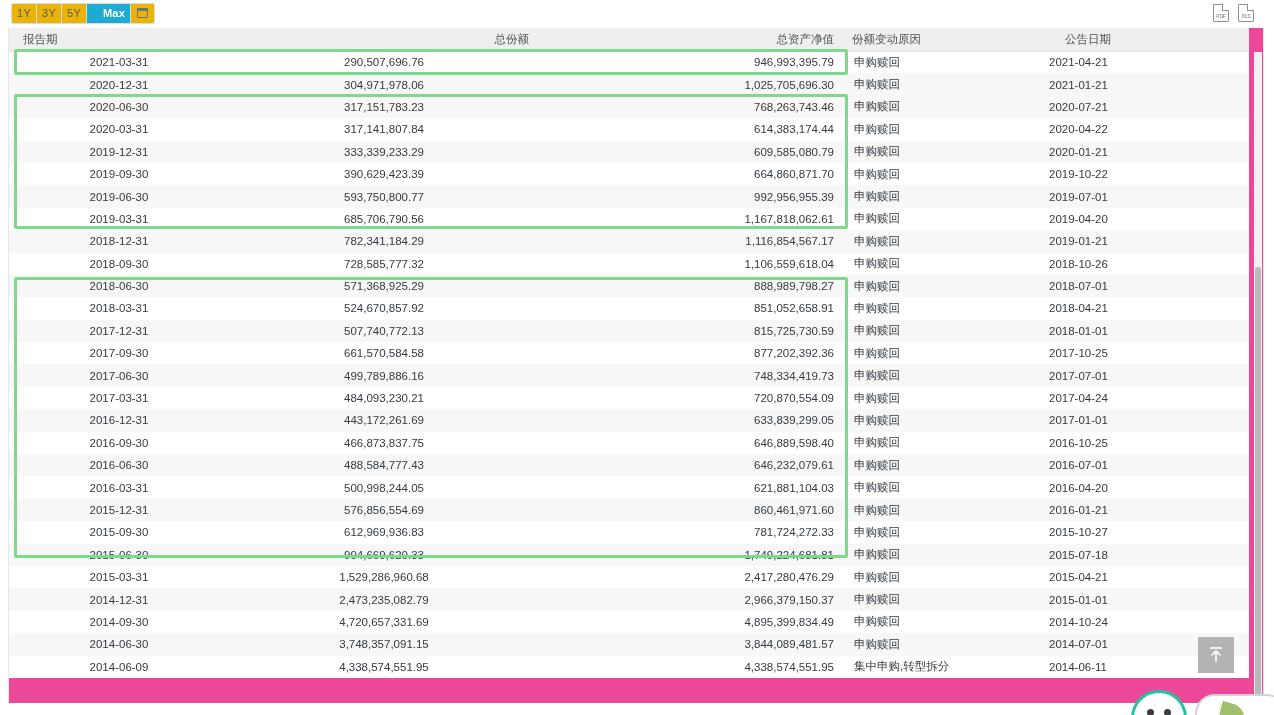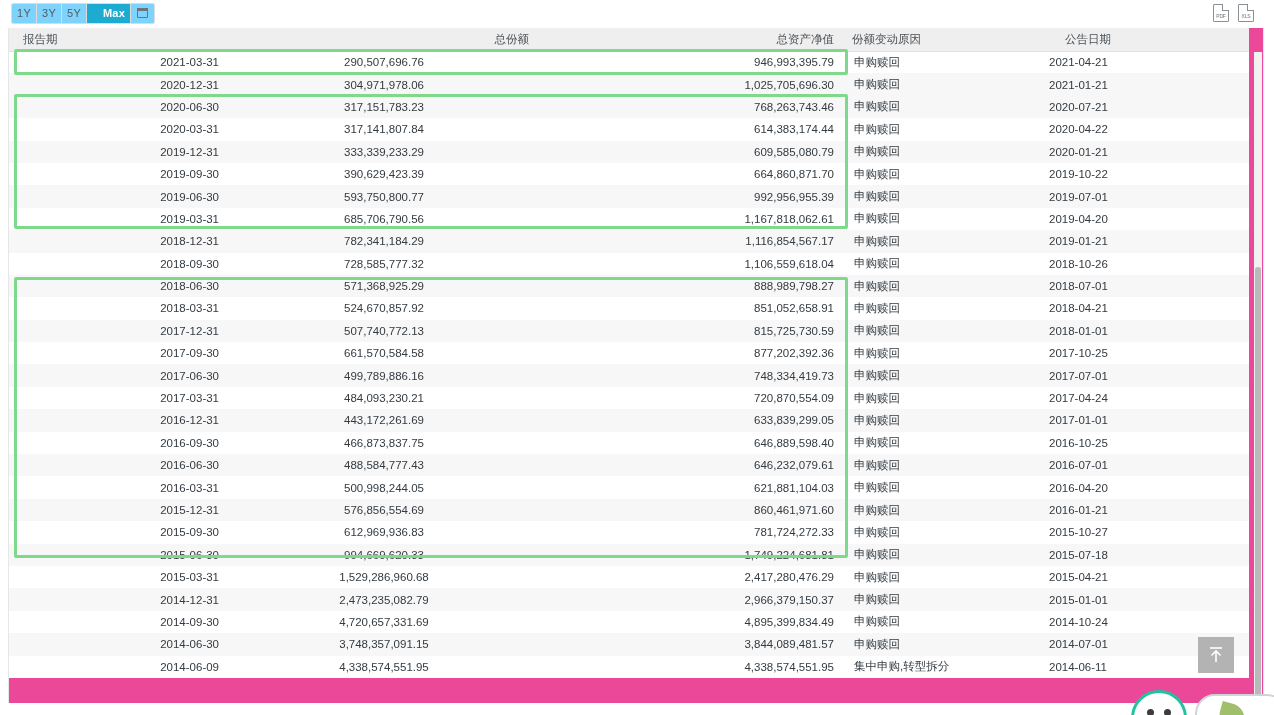--- a/index.html
+++ b/index.html
@@ -36,21 +36,21 @@
     overflow: hidden;
     height: 21px;
   }
   .range-btn {
     min-width: 25px;
     height: 19px;
     line-height: 19px;
     padding: 0 5px;
     font-size: 11px;
     color: #555b62;
-    background: #7dd3fc;
+    background: #eab308;
     border-right: 1px solid #dcdcdc;
     text-align: center;
     cursor: pointer;
     user-select: none;
     letter-spacing: .2px;
   }
   .range-btn:last-child { border-right: none; }
   .range-btn.active {
     background: #1eabd2;
     color: #ffffff;
@@ -149,21 +149,21 @@
     height: 22.4px;
     color: #333a40;
     padding: 0 10px;
     white-space: nowrap;
     font-size: 11.5px;
     border: none;
   }
   table.grid tbody tr.odd  { background: #ffffff; }
   table.grid tbody tr.even { background: #f7f7f7; }
 
-  td.c-date   { text-align: right;  padding-left: 14px; }
+  td.c-date   { text-align: center;  padding-left: 14px; }
   td.c-shares { text-align: center; padding-right: 14px; }
   td.c-nav    { text-align: right; padding-right: 8px; }
   td.c-reason { text-align: left;  padding-left: 8px; color: #333a40; }
   td.c-ann    { text-align: left;  padding-left: 26px; }
 
   
   .hl-box {
     position: absolute;
     border: 3px solid #7ed98a;
     border-radius: 2px;

